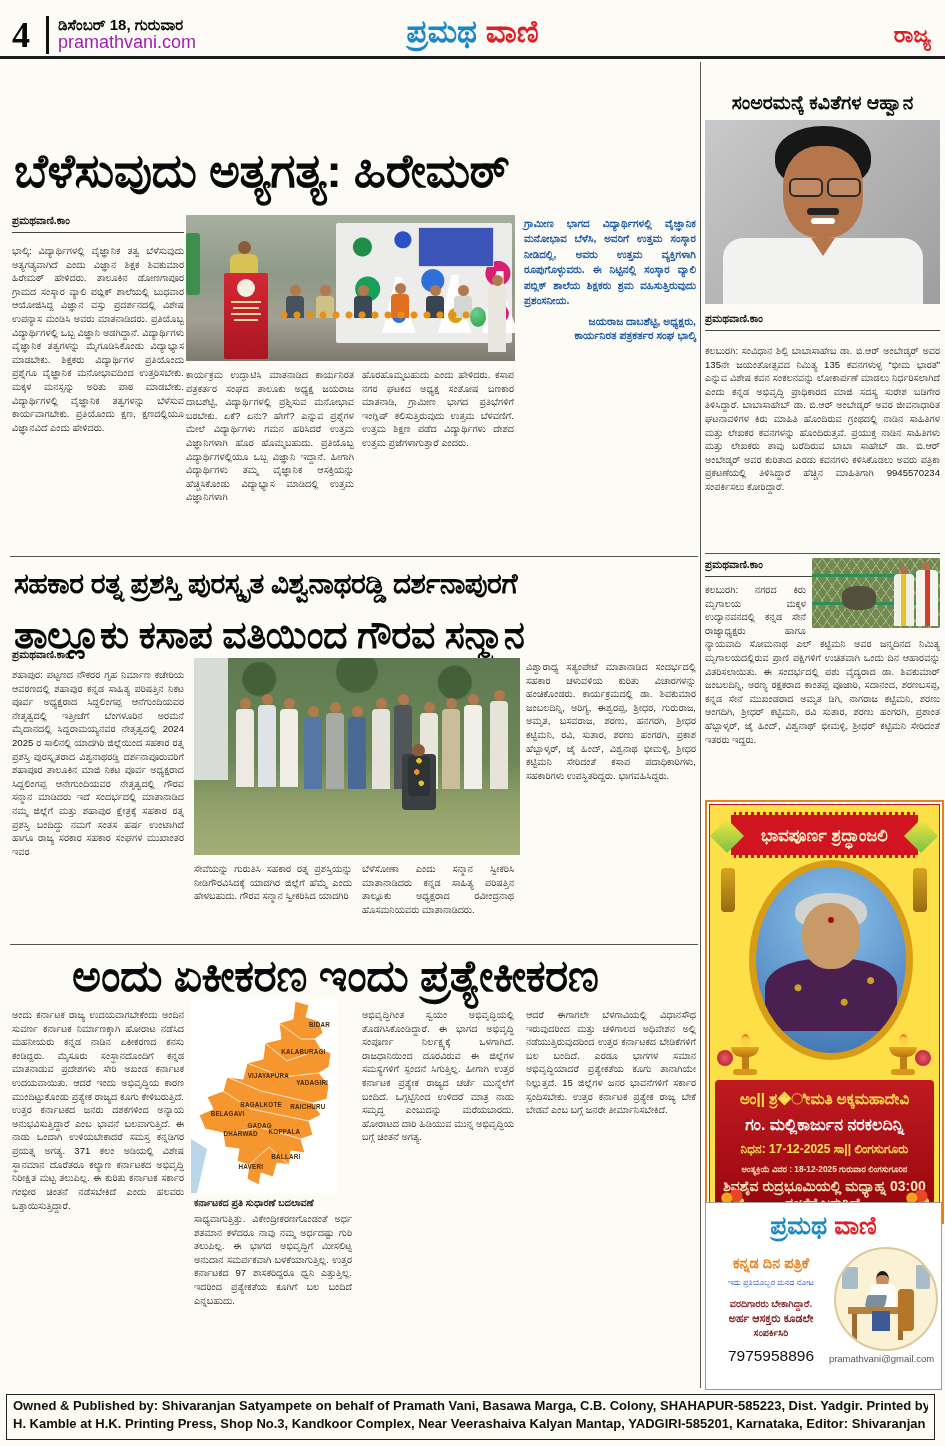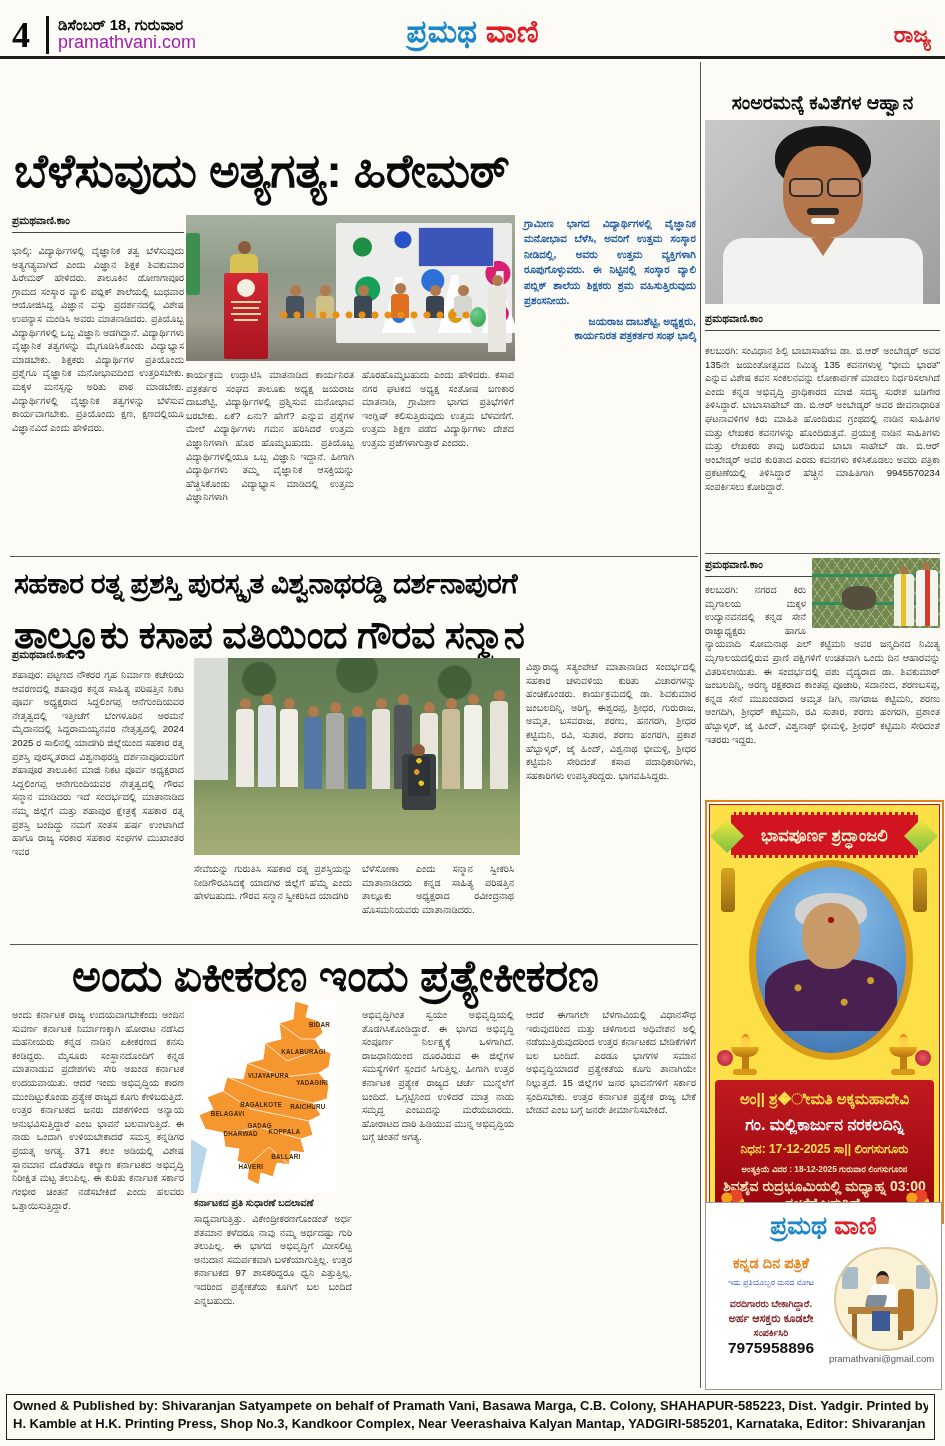--- a/index.html
+++ b/index.html
@@ -303,21 +303,21 @@
     <div style="text-align:center;font-size:25px;font-weight:bold;margin-top:8px;">
       <span style="color:#1b86c8;">ಪ್ರಮಥ</span>
       <span style="color:#e01e25;">ವಾಣಿ</span>
     </div>
     <div class="abs" style="left:10px;top:52px;width:110px;text-align:center;">
       <div style="color:#e8801a;font-weight:bold;font-size:14.5px;">ಕನ್ನಡ ದಿನ ಪತ್ರಿಕೆ</div>
       <div style="color:#2a52c8;font-size:8px;margin-top:6px;">ಇದು ಪ್ರತಿಯೊಬ್ಬರ ಮನದ ನೋಟ</div>
       <div style="color:#7a1a1a;font-weight:bold;font-size:9.5px;margin-top:10px;">ವರದಿಗಾರರು ಬೇಕಾಗಿದ್ದಾರೆ.</div>
       <div style="color:#7a1a1a;font-weight:bold;font-size:11px;margin-top:2px;">ಅರ್ಹ ಆಸಕ್ತರು ಕೂಡಲೇ</div>
       <div style="color:#7a1a1a;font-weight:bold;font-size:9.5px;margin-top:2px;">ಸಂಪರ್ಕಿಸಿರಿ</div>
-      <div style="color:#111;font-weight:bold;font-size:15.5px;margin-top:0;">7975958896</div>
+      <div style="color:#111;font-weight:normal;font-size:15.5px;margin-top:8px;">7975958896</div>
     </div>
     <div class="abs" style="left:128px;top:44px;width:100px;height:100px;border-radius:50%;background:#fbf2d6;border:2px solid #ddc89a;overflow:hidden;">
       <div class="abs" style="left:6px;top:18px;width:16px;height:22px;background:#a9bcc8;border-radius:2px;"></div>
       <div class="abs" style="left:80px;top:16px;width:14px;height:24px;background:#a9bcc8;border-radius:2px;"></div>
       <div class="abs" style="left:40px;top:22px;width:13px;height:13px;border-radius:50%;background:#c98e5e;border-top:4px solid #1c1c1c;"></div>
       <div class="abs" style="left:34px;top:35px;width:26px;height:28px;background:#fdfdfb;border-radius:6px 6px 0 0;"></div>
       <div class="abs" style="left:30px;top:46px;width:20px;height:12px;background:#7d8d99;border-radius:2px;transform:skewX(-12deg);"></div>
       <div class="abs" style="left:12px;top:58px;width:60px;height:7px;background:#b5803c;"></div>
       <div class="abs" style="left:16px;top:65px;width:5px;height:26px;background:#9a6a2e;"></div>
       <div class="abs" style="left:62px;top:65px;width:5px;height:26px;background:#9a6a2e;"></div>

